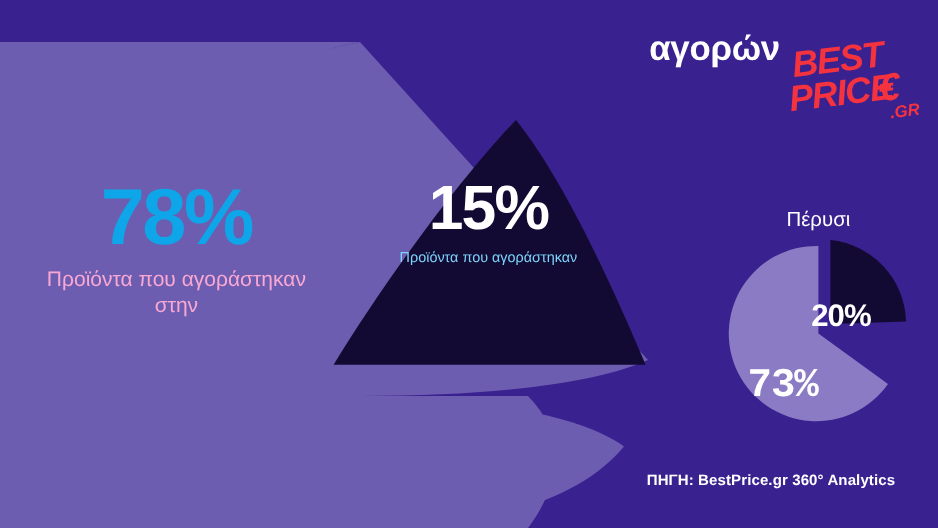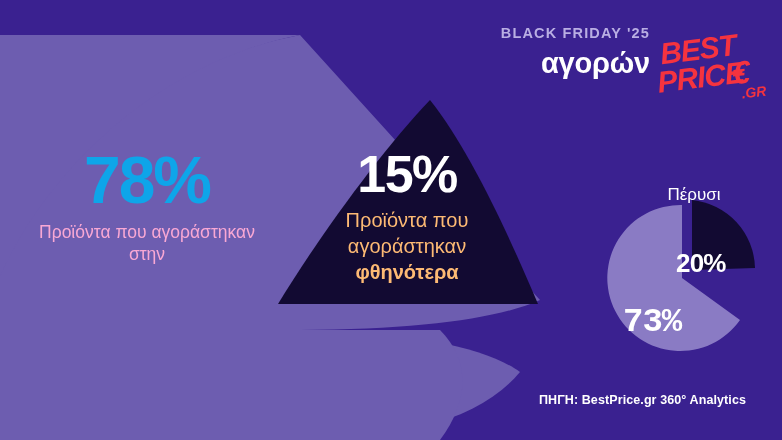--- a/index.html
+++ b/index.html
@@ -99,38 +99,38 @@
   }
   .big-num-center {
     font-size: 52px;
     font-weight: bold;
     color: #ffffff;
     line-height: 1;
     letter-spacing: -1.6px;
     margin: 0 0 7px 0;
   }
   .cap-center {
-    font-size: 20px;
-    color: #fdba74;
+    font-size: 12px;
+    color: #7dd3fc;
     line-height: 1.3;
     margin: 0;
   }
   .cap-center .strong { font-weight: bold; display: block; }
 
   
   .pie-title {
     position: absolute;
     left: 596px;
     top: 173px;
     width: 172px;
     text-align: center;
     font-size: 17px;
     color: #ffffff;
     z-index: 6;
-    margin: 12px;
+    margin: 0;
   }
   .pie-label {
     position: absolute;
     font-weight: bold;
     color: #ffffff;
     z-index: 6;
     margin: 12px;
     line-height: 1;
   }
   .pie-label.dark-slice {
@@ -198,21 +198,20 @@
              A 73 73 0 1 0 740 320
              Z"></path>
 
     <path fill="#120A32" d="M 692 270
              L 692 200
              A 70 70 0 0 1 755 268
              Z"></path>
   </svg>
 
   <div class="header">
-    <p class="eyebrow">BLACK FRIDAY '25</p>
     <h1 class="headline">
       <span class="l2">αγορών</span>
     </h1>
   </div>
 
   <svg class="logo" viewBox="0 0 116 84">
     <g transform="rotate(-7 58 42)">
       <text x="8" y="34" fill="#F5333F" font-family="Liberation Sans, sans-serif" font-size="30" font-weight="bold" font-style="italic" letter-spacing="-1">BEST</text>
       <text x="2" y="62" fill="#F5333F" font-family="Liberation Sans, sans-serif" font-size="30" font-weight="bold" font-style="italic" letter-spacing="-1">PRICE</text>
       <text x="77" y="63" fill="#F5333F" font-family="Liberation Sans, sans-serif" font-size="32" font-weight="bold" font-style="italic">€</text>
@@ -226,21 +225,20 @@
       <span>Προϊόντα που</span>
       <span>αγοράστηκαν στην</span>
     </p>
   </div>
 
   <div class="block-center">
     <p class="big-num-center">15%</p>
     <p class="cap-center">
       <span>Προϊόντα</span>
       <span>που αγοράστηκαν</span>
-      <span class="strong">φθηνότερα</span>
     </p>
   </div>
 
   <p class="pie-title">Πέρυσι</p>
   <p class="pie-label dark-slice">20%</p>
   <p class="pie-label light-slice">73%</p>
 
   <p class="footer">ΠΗΓΗ: BestPrice.gr 360° Analytics</p>
 
 </div>

